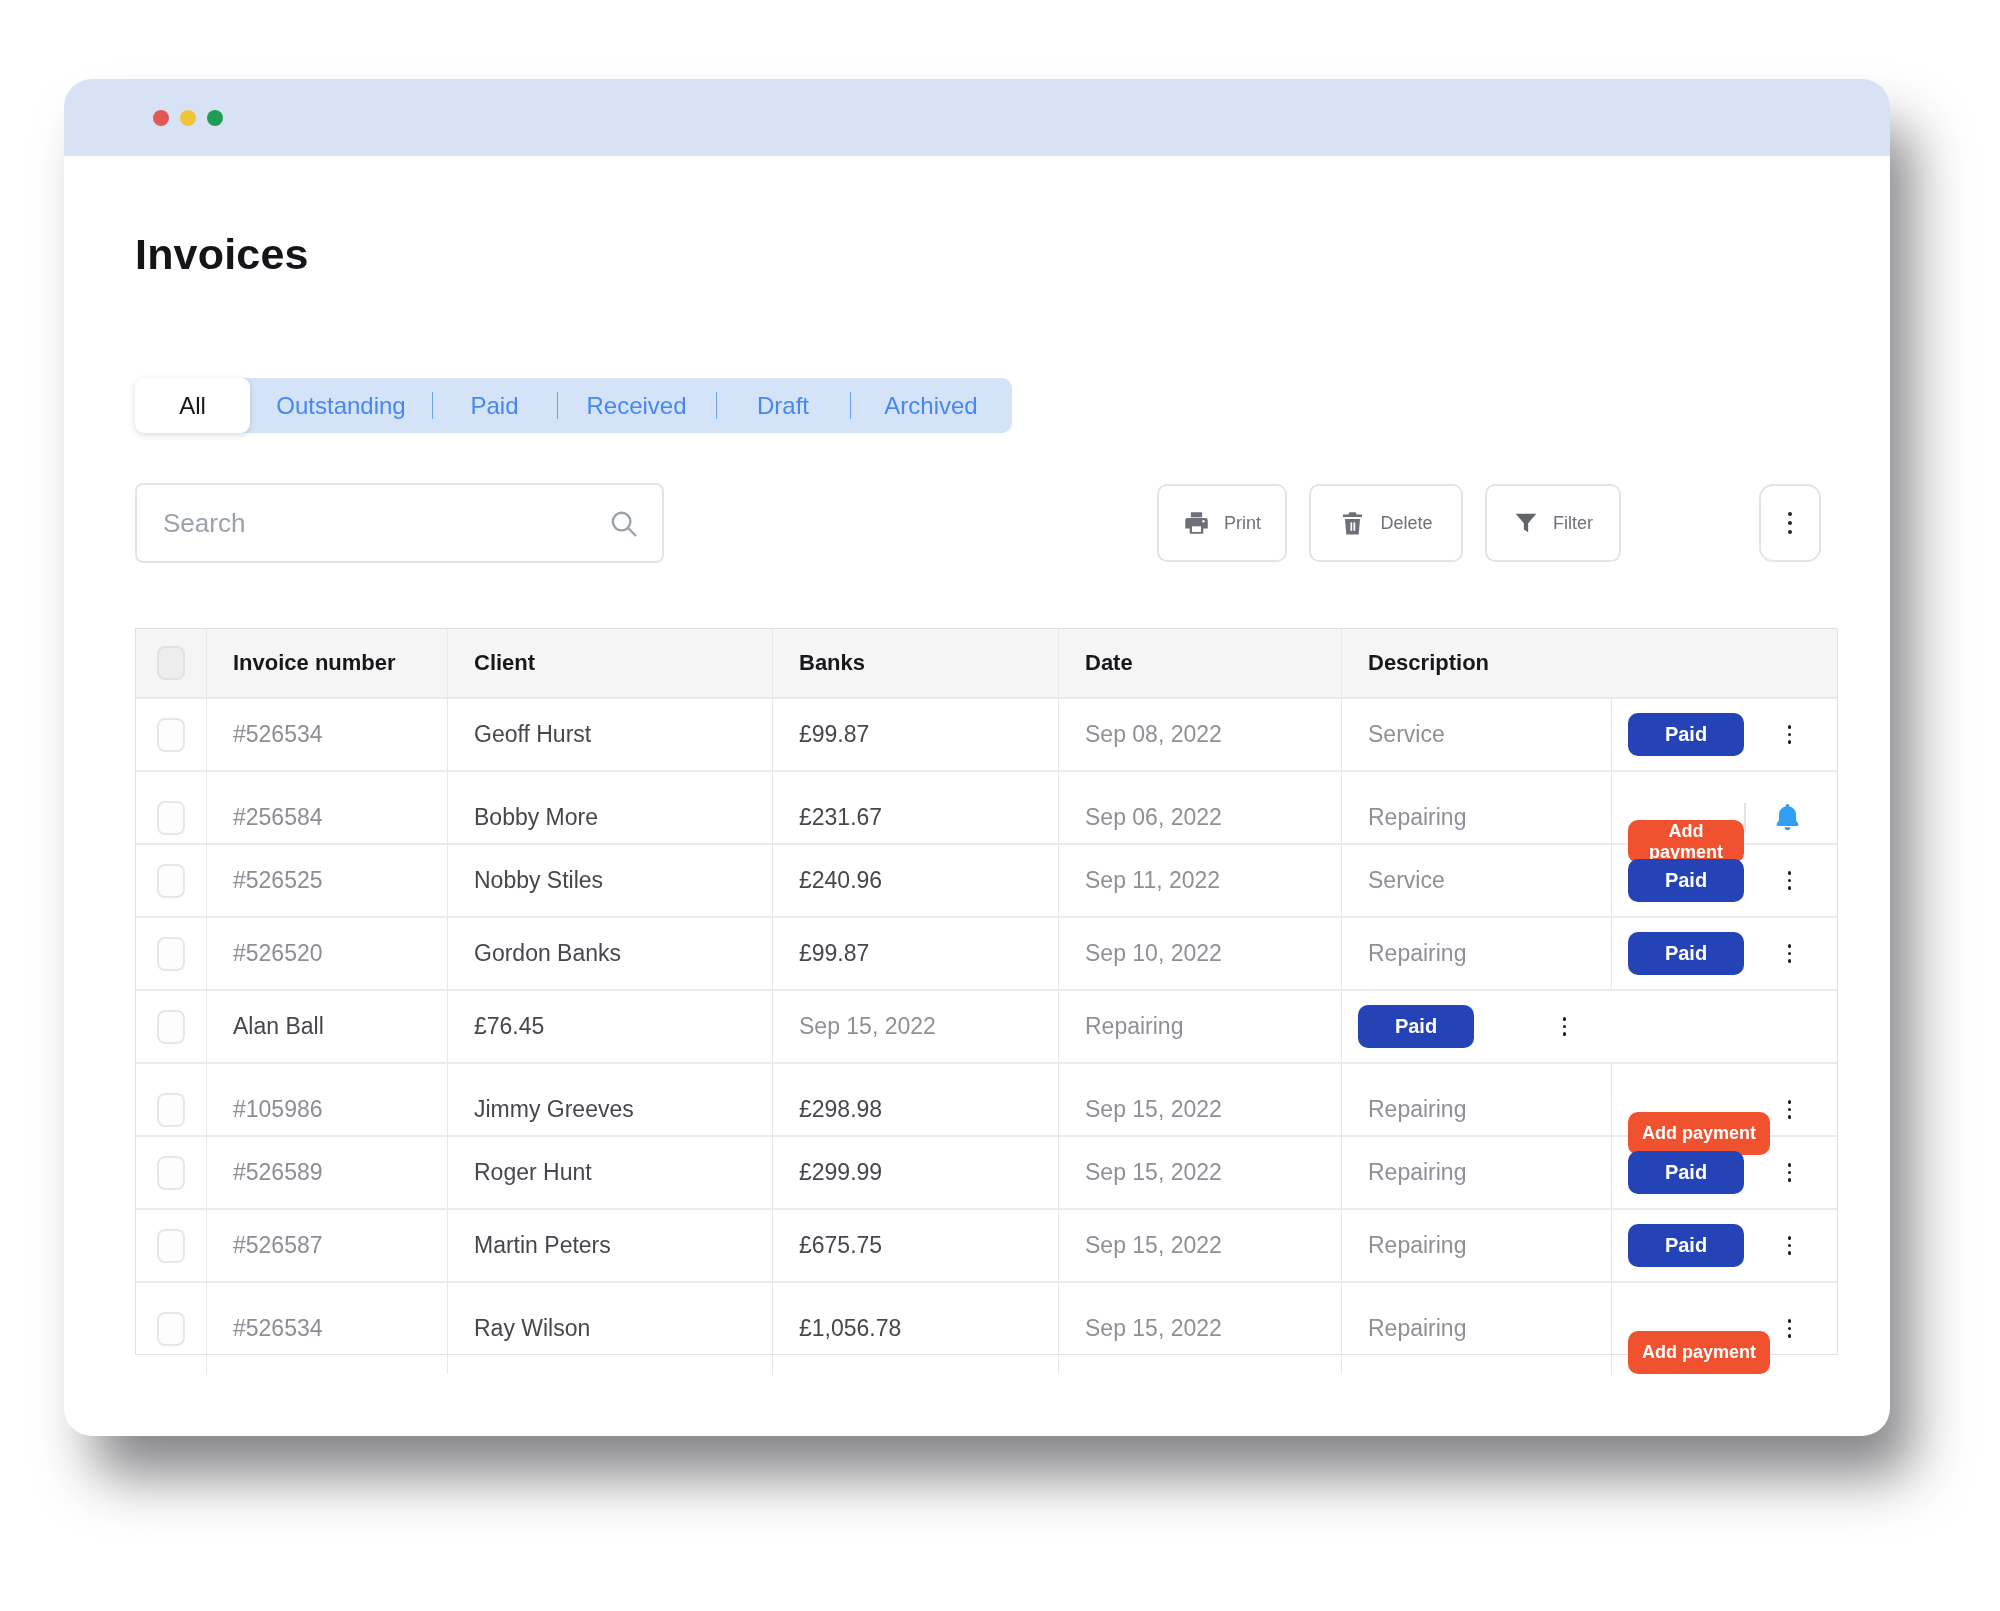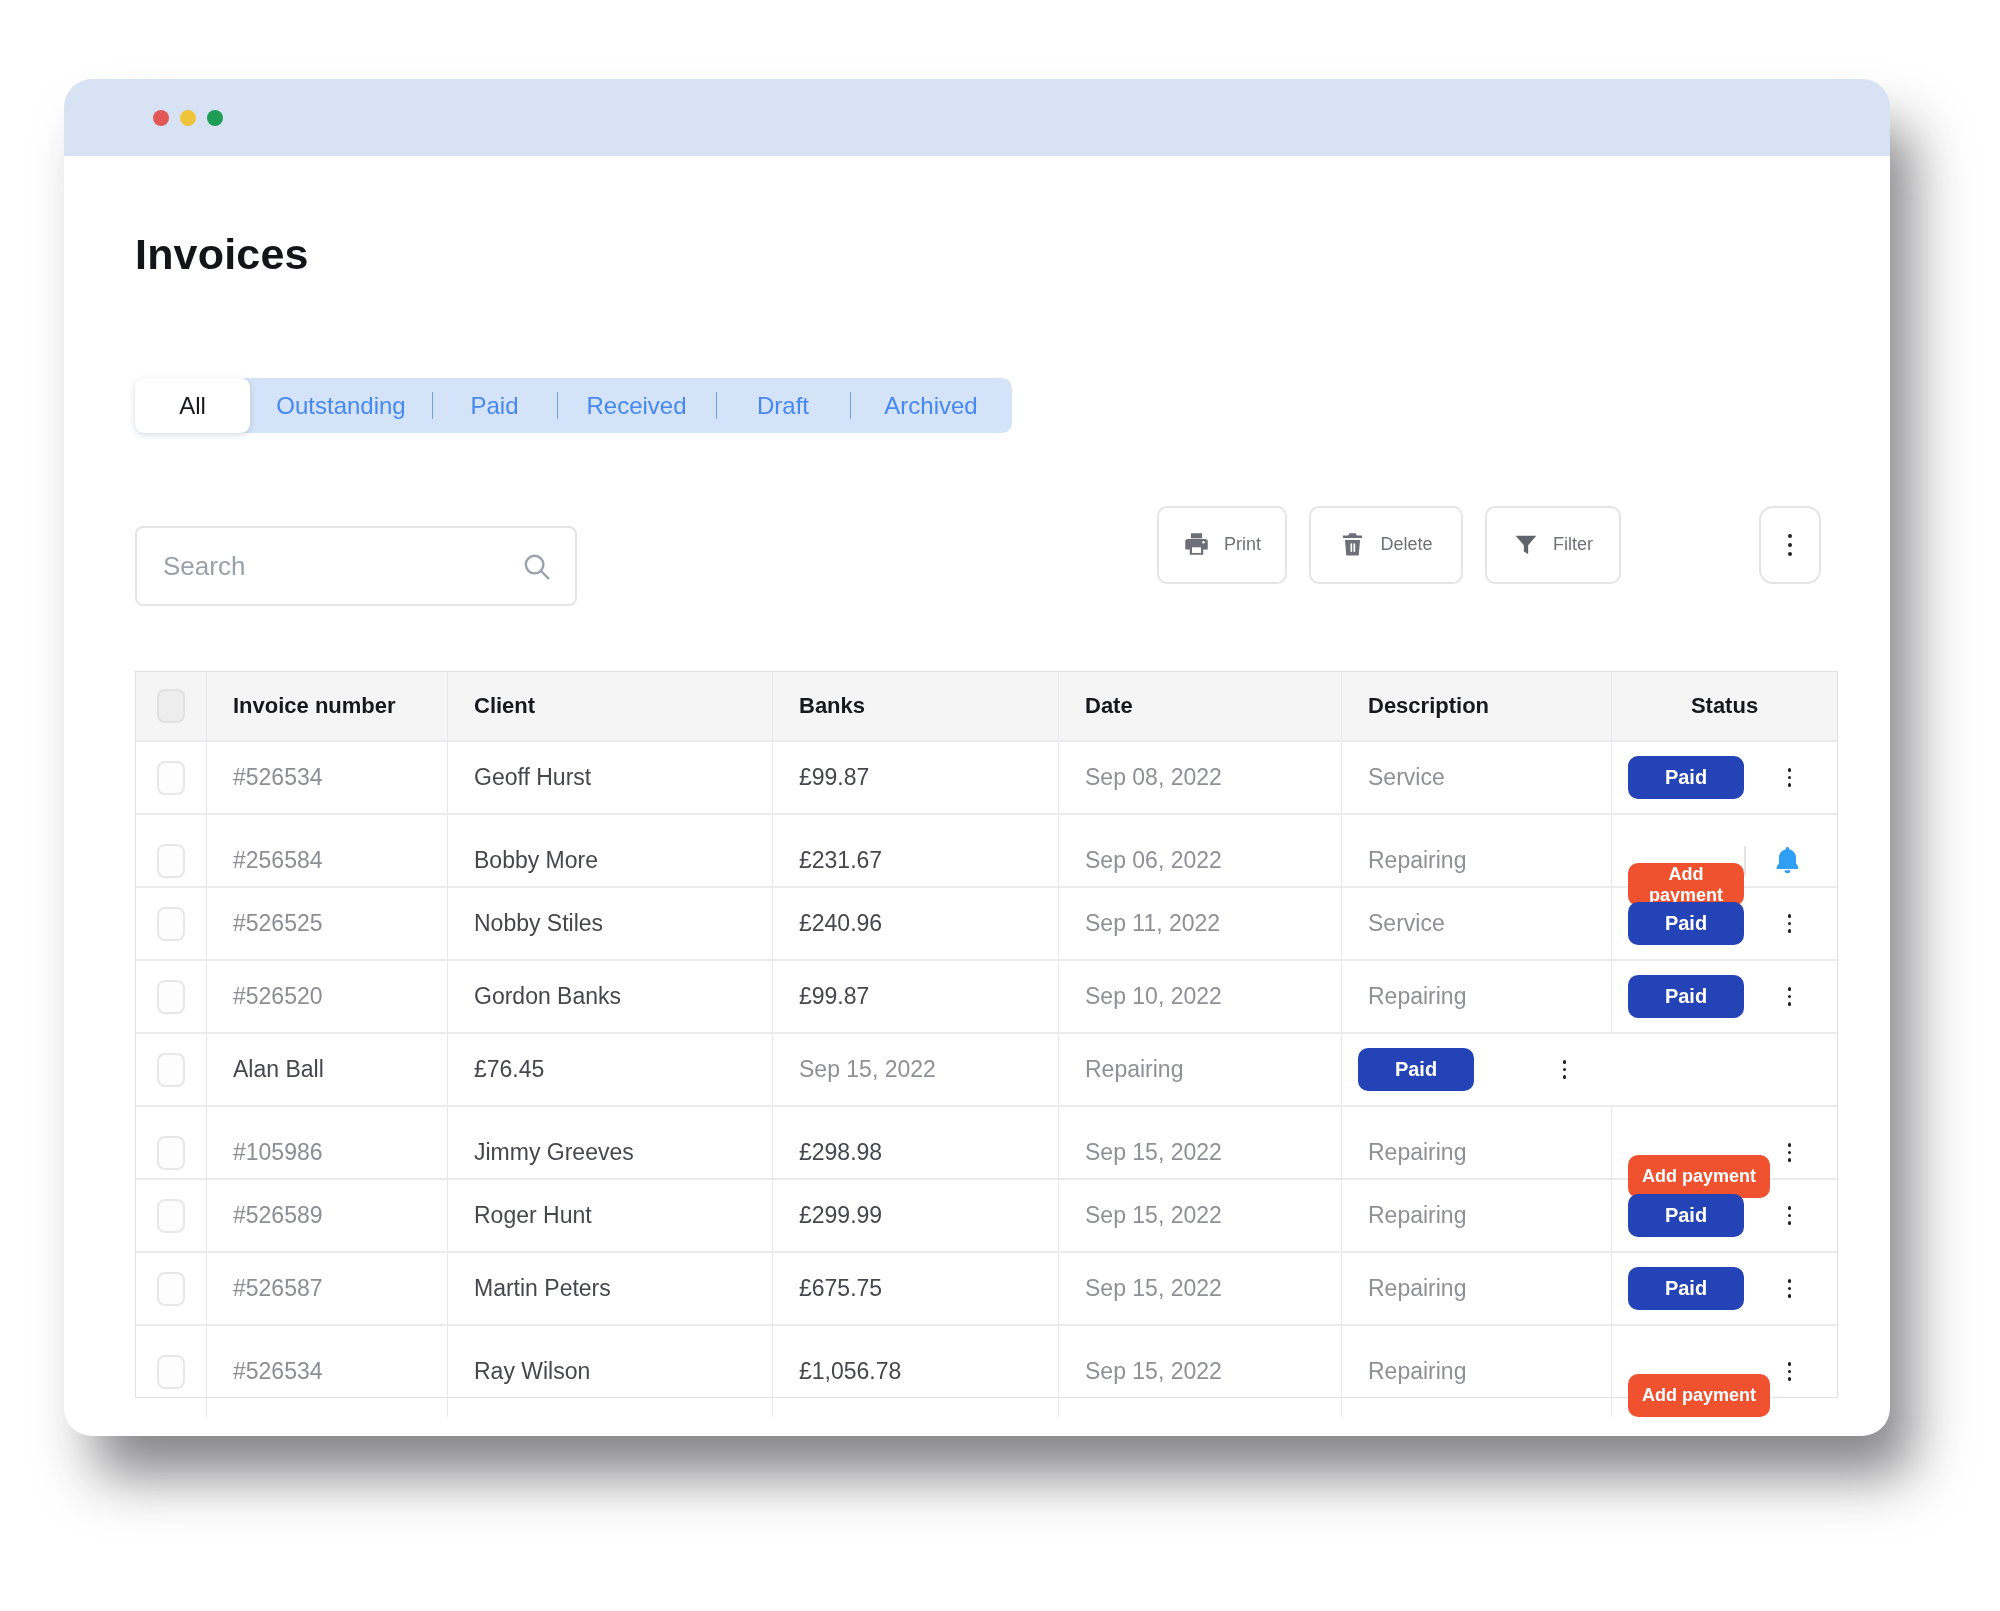--- a/index.html
+++ b/index.html
@@ -23,21 +23,21 @@
     display:flex; align-items:stretch; }
   .tab { display:flex; align-items:center; justify-content:center; font-size:24px; font-weight:400;
     color:#4688f1; cursor:pointer; position:relative; }
   .tab-w0{width:115px}.tab-w1{width:182px}.tab-w2{width:125px}.tab-w3{width:159px}.tab-w4{width:134px}.tab-w5{flex:1}
   .tab.active { background:#ffffff; border-radius:9px; color:#17181c;
     box-shadow:0 2px 6px rgba(40,60,90,.18); }
   .tab.sep::before { content:""; position:absolute; left:0; top:14px; width:1px; height:27px; background:#6ba3ef; }
 
   
   .toolbar-row { margin-top:50px; display:flex; align-items:center; }
-  .searchbox { position:relative; width:442px; height:80px;margin-top:43px; }
+  .searchbox { position:relative; width:529px; height:80px; }
   .searchbox input { width:100%; height:100%; border:2px solid #e4e4e7; border-radius:8px;
     padding:0 70px 0 26px; font-size:26px; color:#3c3d44; font-family:"Liberation Sans",sans-serif; outline:none; }
   .searchbox input::placeholder { color:#9ba1ab; }
   .searchbox svg { position:absolute; right:24px; top:25px; }
 
   .actions { margin-left:auto; display:flex; align-items:center; }
   .tool-btn { display:flex; align-items:center; justify-content:center; gap:14px; height:78px;
     background:#fff; border:2px solid #e4e4e7; border-radius:10px; cursor:pointer;
     font-size:18px; color:#6e717a; font-family:"Liberation Sans",sans-serif; }
   .btn-print{ width:130px; } .btn-delete{ width:154px; margin-left:22px; } .btn-filter{ width:136px; margin-left:22px; }
@@ -155,21 +155,20 @@
     <div class="table">
       <div class="thead grid-row">
         <div class="th cb-cell">
           <span class="checkbox header-cb"></span>
         </div>
         <div class="th">Invoice number</div>
         <div class="th">Client</div>
         <div class="th">Banks</div>
         <div class="th">Date</div>
         <div class="th">Description</div>
-        <div class="th center">Status</div>
       </div>
       <div id="table-body">
           <div class="trow grid-row">
     <div class="cell cb-cell">
       <span class="checkbox"></span>
     </div>
     <div class="cell c-invoice">#526534</div>
     <div class="cell c-client">Geoff Hurst</div>
     <div class="cell c-amount">£99.87</div>
     <div class="cell c-date">Sep 08, 2022</div>

